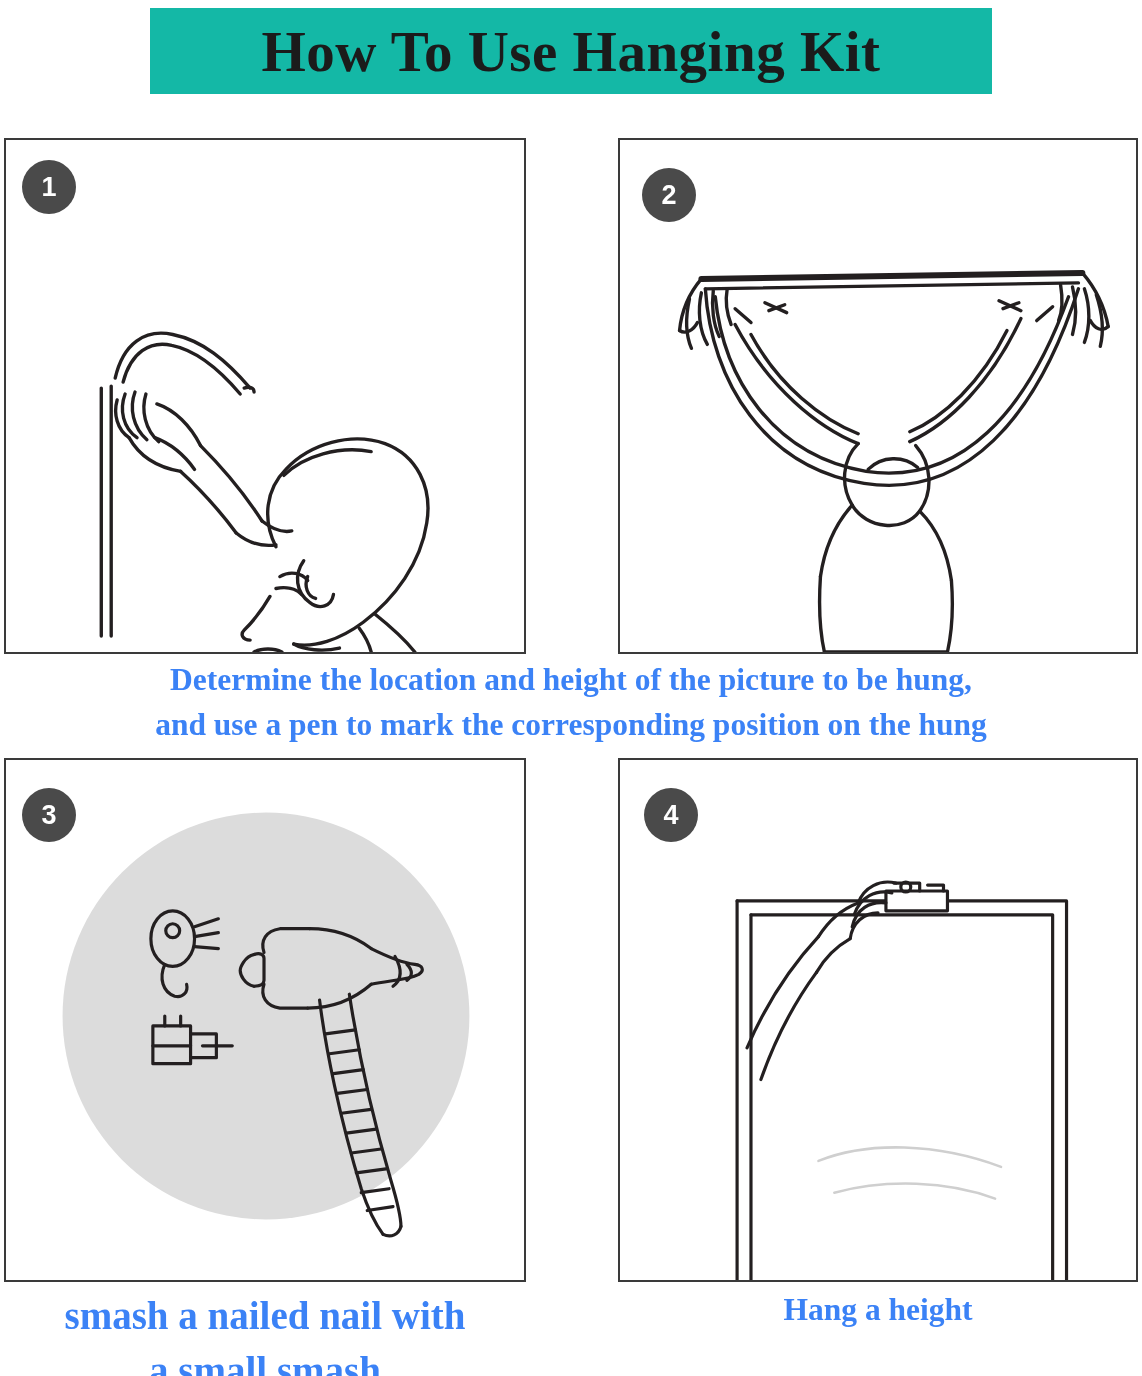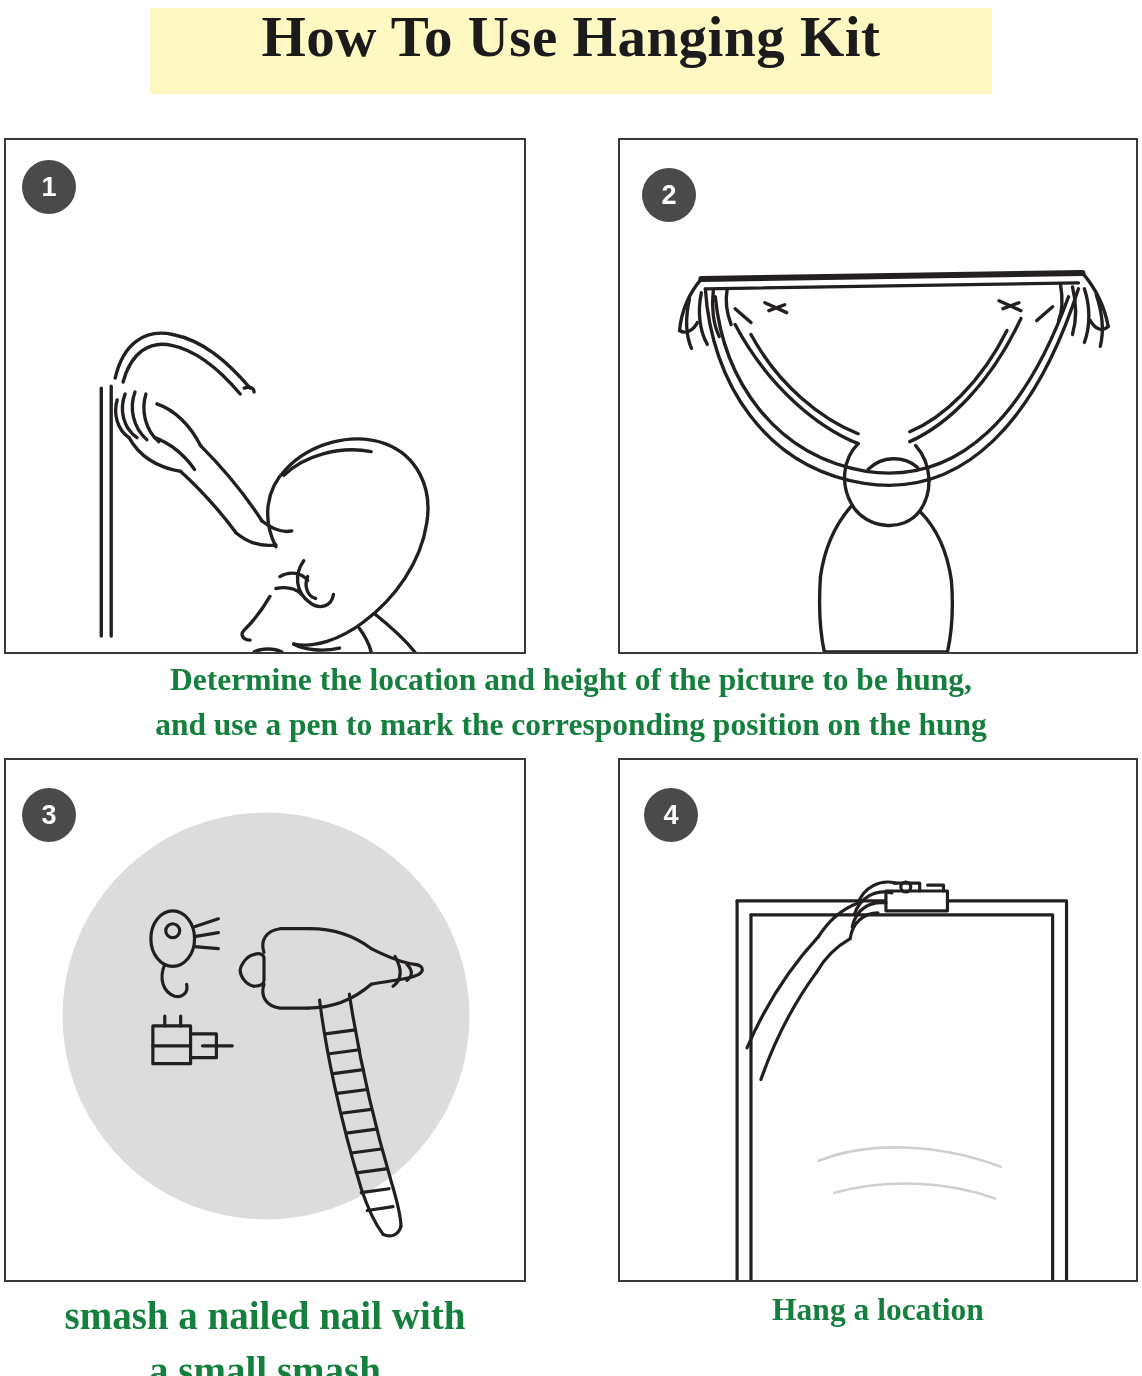--- a/index.html
+++ b/index.html
@@ -20,22 +20,23 @@
     height: 1376px;
   }
 
   
   .title-bar {
     position: absolute;
     left: 150px;
     top: 8px;
     width: 842px;
     height: 86px;
-    background: #fef9c3;
+    background: #14b8a6;
     display: flex;
+    align-items: center;
     justify-content: center;
   }
   .title-text {
     font-family: "Liberation Serif", serif;
     font-weight: bold;
     font-size: 57px;
     line-height: 1;
     color: #1b1b1b;
     letter-spacing: 0.5px;
     white-space: nowrap;
@@ -78,21 +79,21 @@
     inset: 0;
   }
   .art svg { display: block; width: 100%; height: 100%; }
 
   
   .caption {
     position: absolute;
     text-align: center;
     font-family: "Liberation Serif", serif;
     font-weight: bold;
-    color: #15803d;
+    color: #3b82f6;
   }
   #caption-top {
     left: 40px;
     top: 658px;
     width: 1062px;
     font-size: 31.5px;
     line-height: 1.42;
   }
   #caption-3 {
     left: 10px;
@@ -305,16 +306,16 @@
     <div>Determine the location and height of the picture to be hung,</div>
     <div>and use a pen to mark the corresponding position on the hung</div>
   </div>
 
   <div class="caption" id="caption-3">
     <div>smash a nailed nail with</div>
     <div>a small smash</div>
   </div>
 
   <div class="caption" id="caption-4">
-    <div>Hang a location</div>
+    <div>Hang a height</div>
   </div>
 
 </div>
 
 </body></html>

